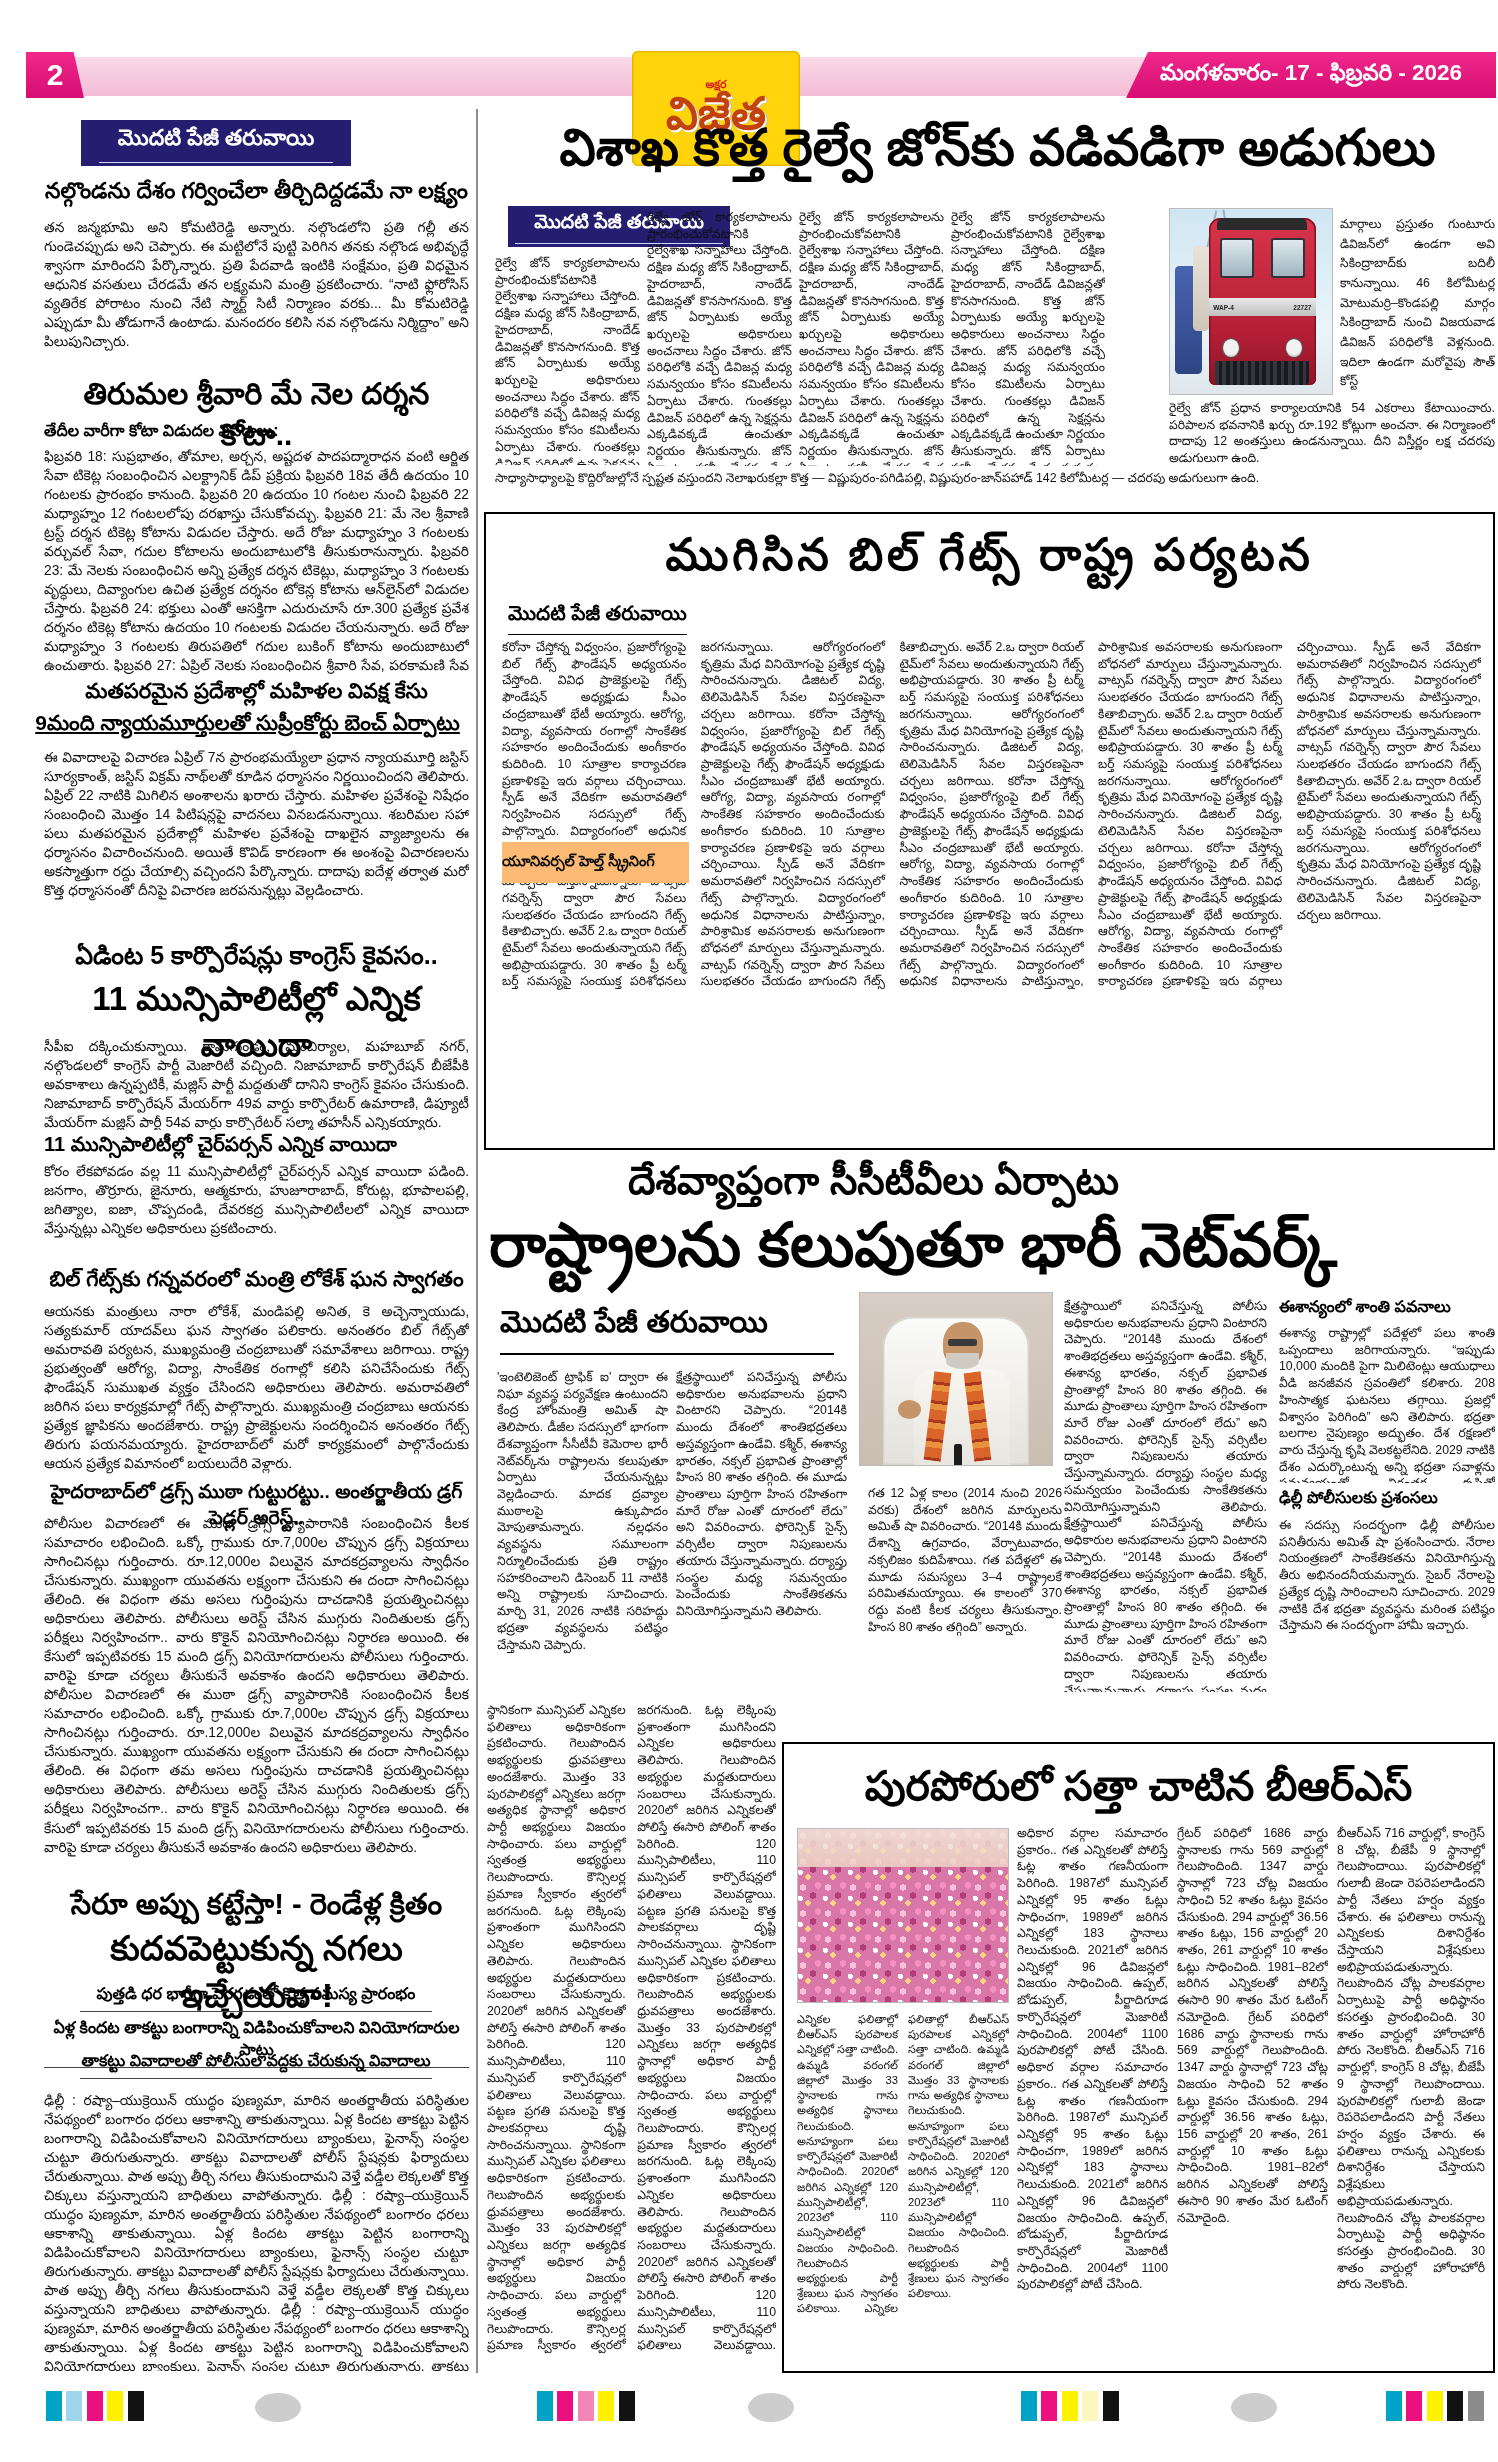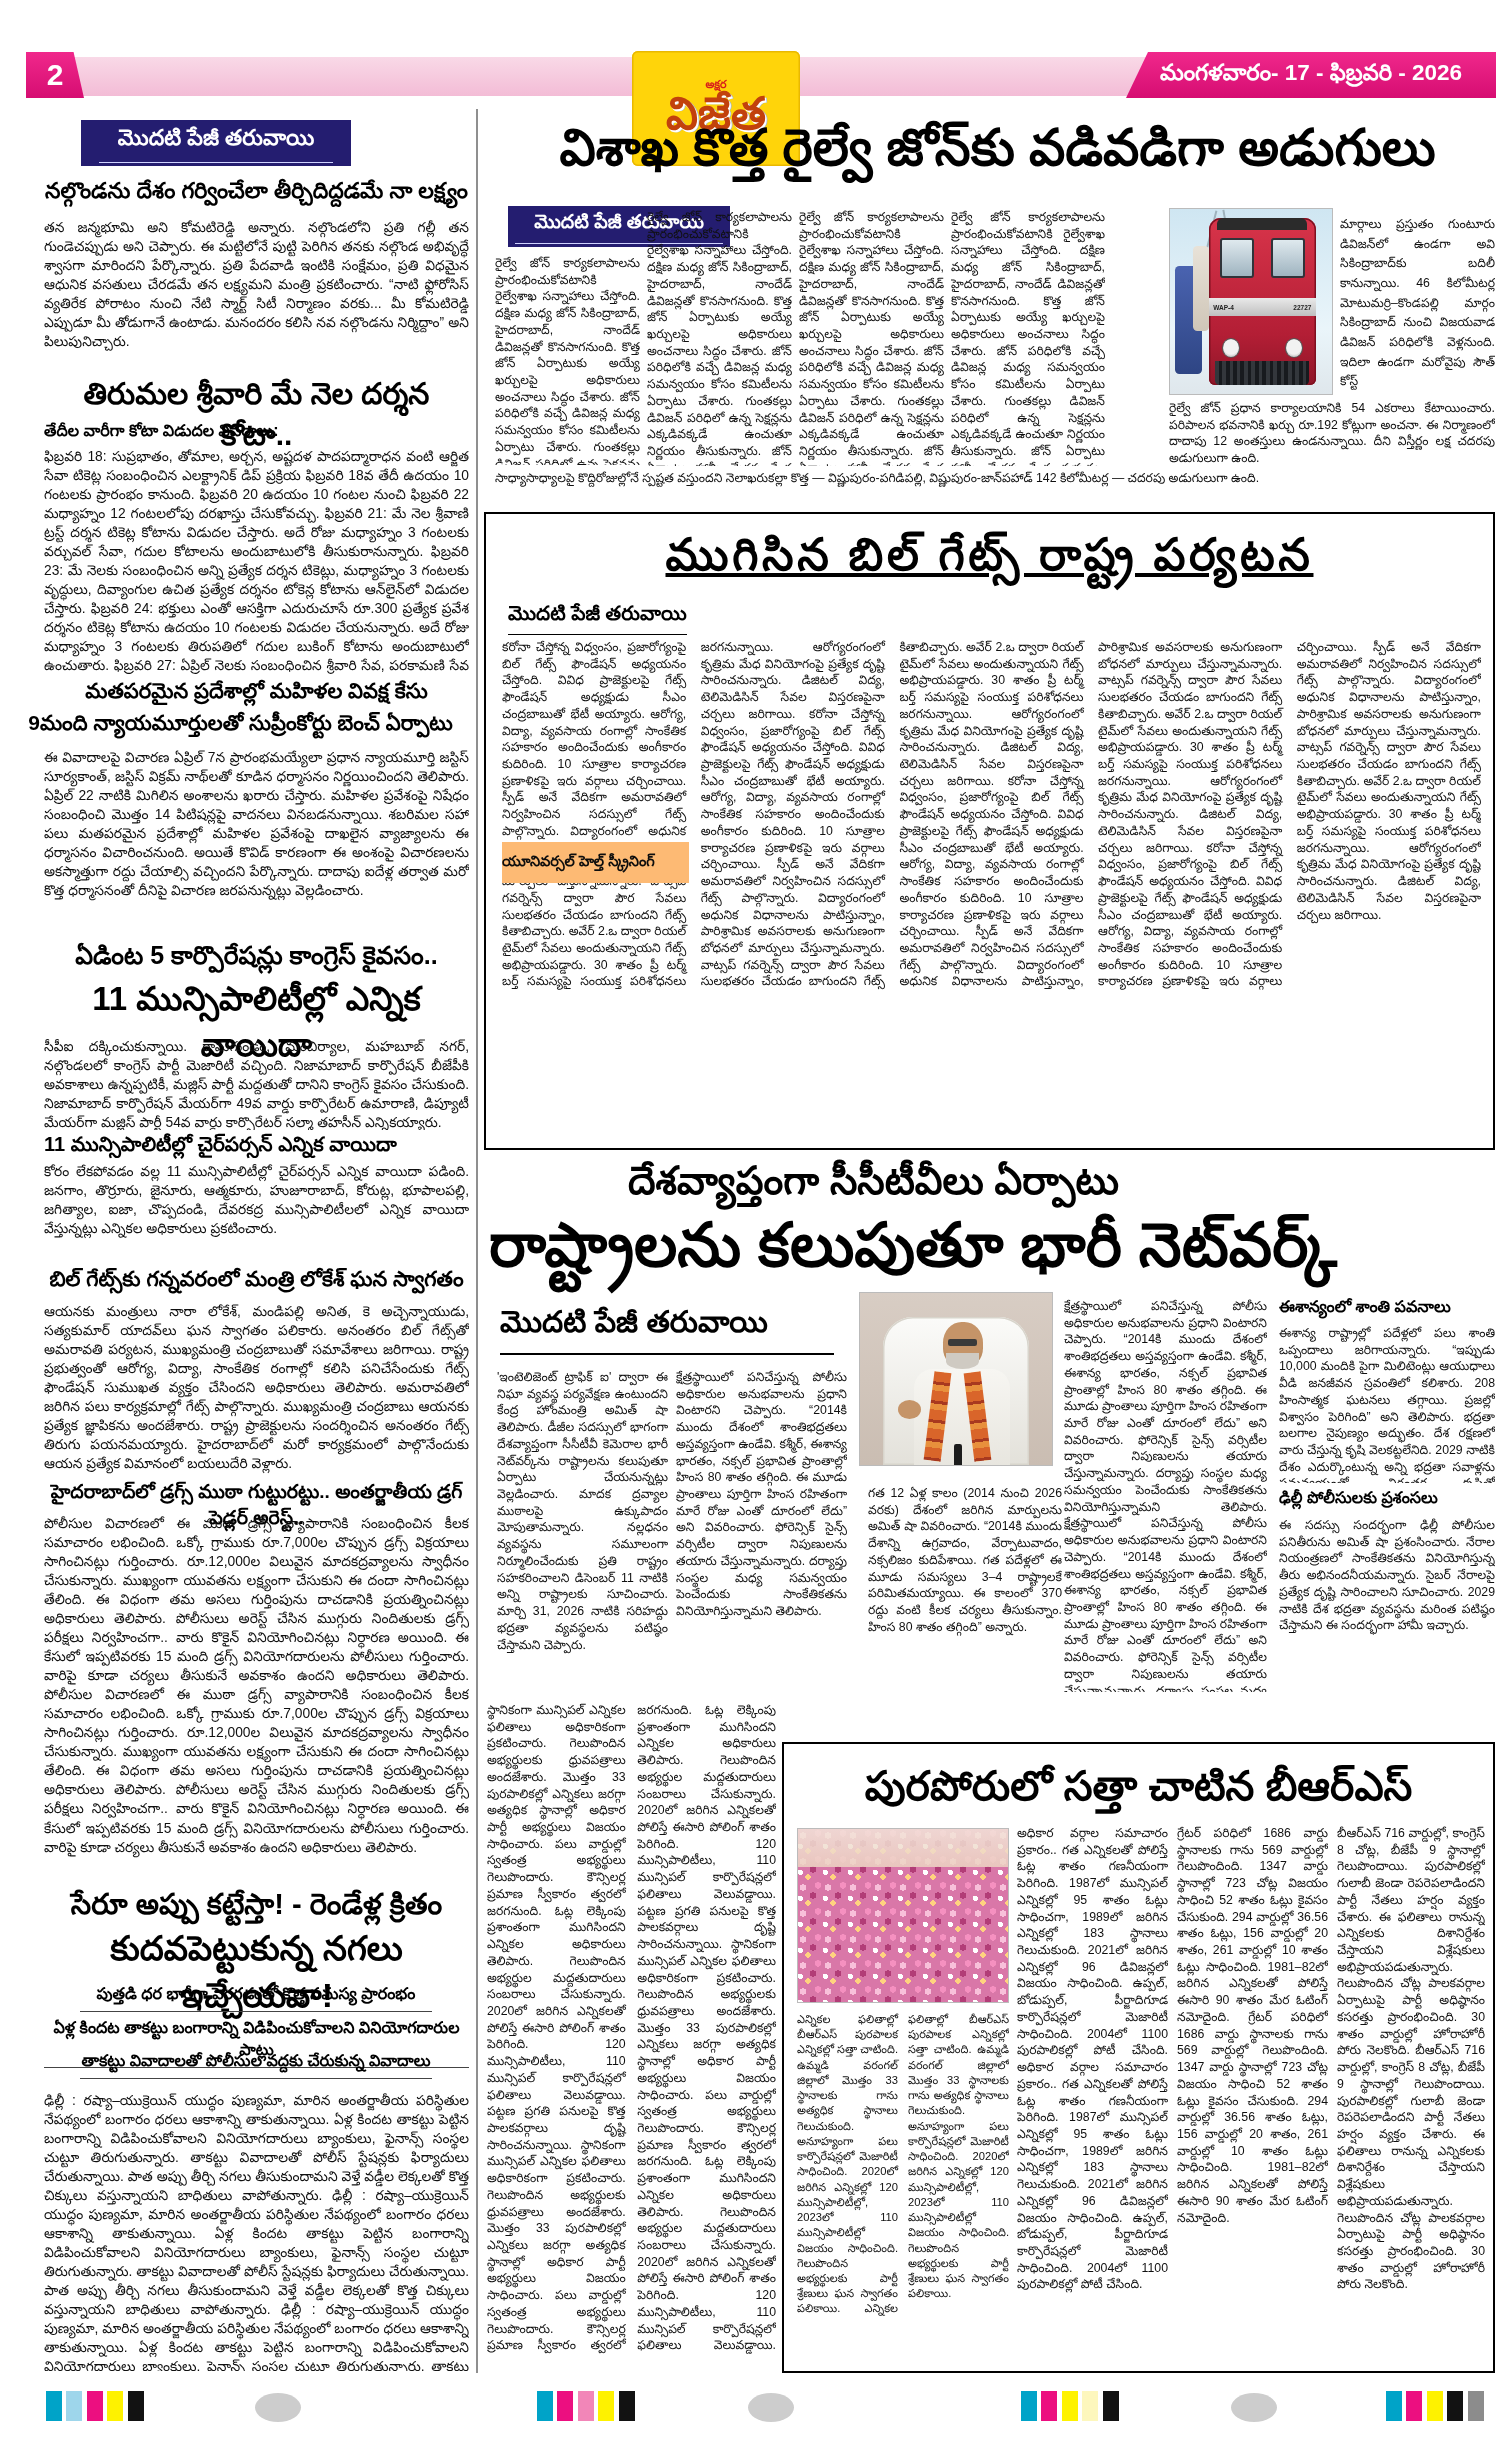--- a/index.html
+++ b/index.html
@@ -79,21 +79,21 @@
   </div>
 
 <div class="abs subhead center" style="left:44px;top:178px;width:425px;font-size:22px;line-height:1.2;">నల్గొండను దేశం గర్వించేలా తీర్చిదిద్దడమే నా లక్ష్యం</div>
 <div class="abs bodytxt" style="left:44px;top:218px;width:425px;height:155px;">తన జన్మభూమి అని కోమటిరెడ్డి అన్నారు. నల్గొండలోని ప్రతి గల్లీ తన గుండెచప్పుడు అని చెప్పారు. ఈ మట్టిలోనే పుట్టి పెరిగిన తనకు నల్గొండ అభివృద్ధే శ్వాసగా మారిందని పేర్కొన్నారు. ప్రతి పేదవాడి ఇంటికి సంక్షేమం, ప్రతి విధమైన ఆధునిక వసతులు చేరడమే తన లక్ష్యమని మంత్రి ప్రకటించారు. “నాటి ఫ్లోరోసిస్ వ్యతిరేక పోరాటం నుంచి నేటి స్మార్ట్ సిటీ నిర్మాణం వరకు... మీ కోమటిరెడ్డి ఎప్పుడూ మీ తోడుగానే ఉంటాడు. మనందరం కలిసి నవ నల్గొండను నిర్మిద్దాం” అని పిలుపునిచ్చారు.</div>
 
 <div class="abs headline center" style="left:44px;top:377px;width:425px;font-size:30px;">తిరుమల శ్రీవారి మే నెల దర్శన కోటా..</div>
 <div class="abs subhead" style="left:44px;top:422px;width:425px;font-size:16px;">తేదీల వారీగా కోటా విడుదల వివరాలు:</div>
 <div class="abs bodytxt" style="left:44px;top:447px;width:425px;height:228px;">ఫిబ్రవరి 18: సుప్రభాతం, తోమాల, అర్చన, అష్టదళ పాదపద్మారాధన వంటి ఆర్జిత సేవా టికెట్ల సంబంధించిన ఎలక్ట్రానిక్ డిప్ ప్రక్రియ ఫిబ్రవరి 18వ తేదీ ఉదయం 10 గంటలకు ప్రారంభం కానుంది. ఫిబ్రవరి 20 ఉదయం 10 గంటల నుంచి ఫిబ్రవరి 22 మధ్యాహ్నం 12 గంటలలోపు దరఖాస్తు చేసుకోవచ్చు. ఫిబ్రవరి 21: మే నెల శ్రీవాణి ట్రస్ట్ దర్శన టికెట్ల కోటాను విడుదల చేస్తారు. అదే రోజు మధ్యాహ్నం 3 గంటలకు వర్చువల్ సేవా, గదుల కోటాలను అందుబాటులోకి తీసుకురానున్నారు. ఫిబ్రవరి 23: మే నెలకు సంబంధించిన అన్ని ప్రత్యేక దర్శన టికెట్లు, మధ్యాహ్నం 3 గంటలకు వృద్ధులు, దివ్యాంగుల ఉచిత ప్రత్యేక దర్శనం టోకెన్ల కోటాను ఆన్‌లైన్‌లో విడుదల చేస్తారు. ఫిబ్రవరి 24: భక్తులు ఎంతో ఆసక్తిగా ఎదురుచూసే రూ.300 ప్రత్యేక ప్రవేశ దర్శనం టికెట్ల కోటాను ఉదయం 10 గంటలకు విడుదల చేయనున్నారు. అదే రోజు మధ్యాహ్నం 3 గంటలకు తిరుపతిలో గదుల బుకింగ్ కోటాను అందుబాటులో ఉంచుతారు. ఫిబ్రవరి 27: ఏప్రిల్ నెలకు సంబంధించిన శ్రీవారి సేవ, పరకామణి సేవ కోటాను మధ్యాహ్నం 3 గంటలకు విడుదల చేయనున్నట్లు టీటీడీ తెలిపింది.</div>
 
 <div class="abs subhead center" style="left:44px;top:679px;width:425px;font-size:21px;">మతపరమైన ప్రదేశాల్లో మహిళల వివక్ష కేసు</div>
-<div class="abs subhead center" style="left:28px;top:711px;width:425px;font-size:21px;">9మంది న్యాయమూర్తులతో సుప్రీంకోర్టు బెంచ్ ఏర్పాటు</div>
+<div class="abs subhead center" style="left:35px;top:711px;width:425px;font-size:21px;text-decoration:underline;">9మంది న్యాయమూర్తులతో సుప్రీంకోర్టు బెంచ్ ఏర్పాటు</div>
 <div class="abs bodytxt" style="left:44px;top:748px;width:425px;height:187px;">ఈ వివాదాలపై విచారణ ఏప్రిల్ 7న ప్రారంభమయ్యేలా ప్రధాన న్యాయమూర్తి జస్టిస్ సూర్యకాంత్, జస్టిస్ విక్రమ్ నాథ్‌లతో కూడిన ధర్మాసనం నిర్ణయించిందని తెలిపారు. ఏప్రిల్ 22 నాటికి మిగిలిన అంశాలను ఖరారు చేస్తారు. మహిళల ప్రవేశంపై నిషేధం సంబంధించి మొత్తం 14 పిటిషన్లపై వాదనలు వినబడనున్నాయి. శబరిమల సహా పలు మతపరమైన ప్రదేశాల్లో మహిళల ప్రవేశంపై దాఖలైన వ్యాజ్యాలను ఈ ధర్మాసనం విచారించనుంది. అయితే కొవిడ్ కారణంగా ఈ అంశంపై విచారణలను అకస్మాత్తుగా రద్దు చేయాల్సి వచ్చిందని పేర్కొన్నారు. దాదాపు ఐదేళ్ల తర్వాత మరో కొత్త ధర్మాసనంతో దీనిపై విచారణ జరపనున్నట్లు వెల్లడించారు.</div>
 
 <div class="abs headline center" style="left:44px;top:941px;width:425px;font-size:25px;">ఏడింట 5 కార్పొరేషన్లు కాంగ్రెస్ కైవసం..</div>
 <div class="abs headline center" style="left:44px;top:980px;width:425px;font-size:33px;">11 మున్సిపాలిటీల్లో ఎన్నిక వాయిదా</div>
 <div class="abs bodytxt" style="left:44px;top:1037px;width:425px;height:93px;">సీపీఐ దక్కించుకున్నాయి. రామగుండం, మంచిర్యాల, మహబూబ్ నగర్, నల్గొండలలో కాంగ్రెస్ పార్టీ మెజారిటీ వచ్చింది. నిజామాబాద్ కార్పొరేషన్ బీజేపీకి అవకాశాలు ఉన్నప్పటికీ, మజ్లిస్ పార్టీ మద్దతుతో దానిని కాంగ్రెస్ కైవసం చేసుకుంది. నిజామాబాద్ కార్పొరేషన్ మేయర్‌గా 49వ వార్డు కార్పొరేటర్ ఉమారాణి, డిప్యూటీ మేయర్‌గా మజ్లిస్ పార్టీ 54వ వార్డు కార్పొరేటర్ సల్మా తహసీన్ ఎన్నికయ్యారు.</div>
 <div class="abs subhead" style="left:44px;top:1133px;width:425px;font-size:20px;">11 మున్సిపాలిటీల్లో చైర్‌పర్సన్ ఎన్నిక వాయిదా</div>
 <div class="abs bodytxt" style="left:44px;top:1162px;width:425px;height:100px;">కోరం లేకపోవడం వల్ల 11 మున్సిపాలిటీల్లో చైర్‌పర్సన్ ఎన్నిక వాయిదా పడింది. జనగాం, తొర్రూరు, జైనూరు, ఆత్మకూరు, హుజూరాబాద్, కోరుట్ల, భూపాలపల్లి, జగిత్యాల, ఐజా, చొప్పదండి, దేవరకద్ర మున్సిపాలిటీలలో ఎన్నిక వాయిదా వేస్తున్నట్లు ఎన్నికల అధికారులు ప్రకటించారు.</div>
 
 <div class="abs subhead center" style="left:44px;top:1267px;width:425px;font-size:21px;">బిల్ గేట్స్‌కు గన్నవరంలో మంత్రి లోకేశ్ ఘన స్వాగతం</div>
 <div class="abs bodytxt" style="left:44px;top:1302px;width:425px;height:173px;">ఆయనకు మంత్రులు నారా లోకేశ్, మండిపల్లి అనిత, కె అచ్చెన్నాయుడు, సత్యకుమార్ యాదవ్‌లు ఘన స్వాగతం పలికారు. అనంతరం బిల్ గేట్స్‌తో అమరావతి పర్యటన, ముఖ్యమంత్రి చంద్రబాబుతో సమావేశాలు జరిగాయి. రాష్ట్ర ప్రభుత్వంతో ఆరోగ్య, విద్యా, సాంకేతిక రంగాల్లో కలిసి పనిచేసేందుకు గేట్స్ ఫౌండేషన్ సుముఖత వ్యక్తం చేసిందని అధికారులు తెలిపారు. అమరావతిలో జరిగిన పలు కార్యక్రమాల్లో గేట్స్ పాల్గొన్నారు. ముఖ్యమంత్రి చంద్రబాబు ఆయనకు ప్రత్యేక జ్ఞాపికను అందజేశారు. రాష్ట్ర ప్రాజెక్టులను సందర్శించిన అనంతరం గేట్స్ తిరుగు పయనమయ్యారు. హైదరాబాద్‌లో మరో కార్యక్రమంలో పాల్గొనేందుకు ఆయన ప్రత్యేక విమానంలో బయలుదేరి వెళ్లారు.</div>
@@ -132,21 +132,21 @@
     <div class="lamp" style="left:12%;"></div>
     <div class="lamp" style="right:12%;"></div>
     <div class="grill"></div>
   </div>
 </div>
 <div class="abs bodysm" style="left:1340px;top:215px;width:155px;height:252px;line-height:1.6;">మార్గాలు ప్రస్తుతం గుంటూరు డివిజన్‌లో ఉండగా అవి సికింద్రాబాద్‌కు బదిలీ కానున్నాయి. 46 కిలోమీటర్ల మోటుమర్రి–కొండపల్లి మార్గం సికింద్రాబాద్ నుంచి విజయవాడ డివిజన్ పరిధిలోకి వెళ్లనుంది. ఇదిలా ఉండగా మరోవైపు సౌత్ కోస్ట్</div>
 <div class="abs bodysm" style="left:1169px;top:400px;width:326px;height:64px;">రైల్వే జోన్ ప్రధాన కార్యాలయానికి 54 ఎకరాలు కేటాయించారు. పరిపాలన భవనానికి ఖర్చు రూ.192 కోట్లుగా అంచనా. ఈ నిర్మాణంలో దాదాపు 12 అంతస్తులు ఉండనున్నాయి. దీని విస్తీర్ణం లక్ష చదరపు అడుగులుగా ఉంది.</div>
 <div class="abs bodysm" style="left:495px;top:470px;width:906px;height:36px;">సాధ్యాసాధ్యాలపై కొద్దిరోజుల్లోనే స్పష్టత వస్తుందని నెలాఖరుకల్లా కొత్త — విష్ణుపురం-పగిడిపల్లి, విష్ణుపురం-జాన్‌పహాడ్ 142 కిలోమీటర్ల — చదరపు అడుగులుగా ఉంది.</div>
 
 <div class="abs boxed" style="left:484px;top:512px;width:1011px;height:638px;">
-  <div class="abs headline center" style="left:0;top:14.5px;width:100%;font-size:45px;letter-spacing:3.6px;text-decoration:underline;">ముగిసిన బిల్ గేట్స్ రాష్ట్ర పర్యటన</div>
+  <div class="abs headline center" style="left:0;top:14.5px;width:100%;font-size:45px;letter-spacing:3.6px;">ముగిసిన బిల్ గేట్స్ రాష్ట్ర పర్యటన</div>
   <div class="abs subhead" style="left:22px;top:88px;font-size:20px;border-bottom:1.5px solid #000;padding-bottom:4.4px;">మొదటి పేజీ తరువాయి</div>
   <div class="abs bodysm" style="left:16px;top:125px;width:979px;height:497px;column-count:5;column-gap:14.5px;">కరోనా చేస్తోన్న విధ్వంసం, ప్రజారోగ్యంపై బిల్ గేట్స్ ఫౌండేషన్ అధ్యయనం చేస్తోంది. వివిధ ప్రాజెక్టులపై గేట్స్ ఫౌండేషన్ అధ్యక్షుడు సీఎం చంద్రబాబుతో భేటీ అయ్యారు. ఆరోగ్య, విద్యా, వ్యవసాయ రంగాల్లో సాంకేతిక సహకారం అందించేందుకు అంగీకారం కుదిరింది. 10 సూత్రాల కార్యాచరణ ప్రణాళికపై ఇరు వర్గాలు చర్చించాయి. స్పీడ్ అనే వేదికగా అమరావతిలో నిర్వహించిన సదస్సులో గేట్స్ పాల్గొన్నారు. విద్యారంగంలో అధునిక విధానాలను పాటిస్తున్నాం, పారిశ్రామిక అవసరాలకు అనుగుణంగా బోధనలో మార్పులు చేస్తున్నామన్నారు. వాట్సప్ గవర్నెన్స్ ద్వారా పౌర సేవలు సులభతరం చేయడం బాగుందని గేట్స్ కితాబిచ్చారు. అవేర్ 2.ఒ ద్వారా రియల్ టైమ్‌లో సేవలు అందుతున్నాయని గేట్స్ అభిప్రాయపడ్డారు. 30 శాతం ప్రీ టర్మ్ బర్త్ సమస్యపై సంయుక్త పరిశోధనలు జరగనున్నాయి. ఆరోగ్యరంగంలో కృత్రిమ మేధ వినియోగంపై ప్రత్యేక దృష్టి సారించనున్నారు. డిజిటల్ విద్య, టెలిమెడిసిన్ సేవల విస్తరణపైనా చర్చలు జరిగాయి. కరోనా చేస్తోన్న విధ్వంసం, ప్రజారోగ్యంపై బిల్ గేట్స్ ఫౌండేషన్ అధ్యయనం చేస్తోంది. వివిధ ప్రాజెక్టులపై గేట్స్ ఫౌండేషన్ అధ్యక్షుడు సీఎం చంద్రబాబుతో భేటీ అయ్యారు. ఆరోగ్య, విద్యా, వ్యవసాయ రంగాల్లో సాంకేతిక సహకారం అందించేందుకు అంగీకారం కుదిరింది. 10 సూత్రాల కార్యాచరణ ప్రణాళికపై ఇరు వర్గాలు చర్చించాయి. స్పీడ్ అనే వేదికగా అమరావతిలో నిర్వహించిన సదస్సులో గేట్స్ పాల్గొన్నారు. విద్యారంగంలో అధునిక విధానాలను పాటిస్తున్నాం, పారిశ్రామిక అవసరాలకు అనుగుణంగా బోధనలో మార్పులు చేస్తున్నామన్నారు. వాట్సప్ గవర్నెన్స్ ద్వారా పౌర సేవలు సులభతరం చేయడం బాగుందని గేట్స్ కితాబిచ్చారు. అవేర్ 2.ఒ ద్వారా రియల్ టైమ్‌లో సేవలు అందుతున్నాయని గేట్స్ అభిప్రాయపడ్డారు. 30 శాతం ప్రీ టర్మ్ బర్త్ సమస్యపై సంయుక్త పరిశోధనలు జరగనున్నాయి. ఆరోగ్యరంగంలో కృత్రిమ మేధ వినియోగంపై ప్రత్యేక దృష్టి సారించనున్నారు. డిజిటల్ విద్య, టెలిమెడిసిన్ సేవల విస్తరణపైనా చర్చలు జరిగాయి. కరోనా చేస్తోన్న విధ్వంసం, ప్రజారోగ్యంపై బిల్ గేట్స్ ఫౌండేషన్ అధ్యయనం చేస్తోంది. వివిధ ప్రాజెక్టులపై గేట్స్ ఫౌండేషన్ అధ్యక్షుడు సీఎం చంద్రబాబుతో భేటీ అయ్యారు. ఆరోగ్య, విద్యా, వ్యవసాయ రంగాల్లో సాంకేతిక సహకారం అందించేందుకు అంగీకారం కుదిరింది. 10 సూత్రాల కార్యాచరణ ప్రణాళికపై ఇరు వర్గాలు చర్చించాయి. స్పీడ్ అనే వేదికగా అమరావతిలో నిర్వహించిన సదస్సులో గేట్స్ పాల్గొన్నారు. విద్యారంగంలో అధునిక విధానాలను పాటిస్తున్నాం, పారిశ్రామిక అవసరాలకు అనుగుణంగా బోధనలో మార్పులు చేస్తున్నామన్నారు. వాట్సప్ గవర్నెన్స్ ద్వారా పౌర సేవలు సులభతరం చేయడం బాగుందని గేట్స్ కితాబిచ్చారు. అవేర్ 2.ఒ ద్వారా రియల్ టైమ్‌లో సేవలు అందుతున్నాయని గేట్స్ అభిప్రాయపడ్డారు. 30 శాతం ప్రీ టర్మ్ బర్త్ సమస్యపై సంయుక్త పరిశోధనలు జరగనున్నాయి. ఆరోగ్యరంగంలో కృత్రిమ మేధ వినియోగంపై ప్రత్యేక దృష్టి సారించనున్నారు. డిజిటల్ విద్య, టెలిమెడిసిన్ సేవల విస్తరణపైనా చర్చలు జరిగాయి. కరోనా చేస్తోన్న విధ్వంసం, ప్రజారోగ్యంపై బిల్ గేట్స్ ఫౌండేషన్ అధ్యయనం చేస్తోంది. వివిధ ప్రాజెక్టులపై గేట్స్ ఫౌండేషన్ అధ్యక్షుడు సీఎం చంద్రబాబుతో భేటీ అయ్యారు. ఆరోగ్య, విద్యా, వ్యవసాయ రంగాల్లో సాంకేతిక సహకారం అందించేందుకు అంగీకారం కుదిరింది. 10 సూత్రాల కార్యాచరణ ప్రణాళికపై ఇరు వర్గాలు చర్చించాయి. స్పీడ్ అనే వేదికగా అమరావతిలో నిర్వహించిన సదస్సులో గేట్స్ పాల్గొన్నారు. విద్యారంగంలో అధునిక విధానాలను పాటిస్తున్నాం, పారిశ్రామిక అవసరాలకు అనుగుణంగా బోధనలో మార్పులు చేస్తున్నామన్నారు. వాట్సప్ గవర్నెన్స్ ద్వారా పౌర సేవలు సులభతరం చేయడం బాగుందని గేట్స్ కితాబిచ్చారు. అవేర్ 2.ఒ ద్వారా రియల్ టైమ్‌లో సేవలు అందుతున్నాయని గేట్స్ అభిప్రాయపడ్డారు. 30 శాతం ప్రీ టర్మ్ బర్త్ సమస్యపై సంయుక్త పరిశోధనలు జరగనున్నాయి. ఆరోగ్యరంగంలో కృత్రిమ మేధ వినియోగంపై ప్రత్యేక దృష్టి సారించనున్నారు. డిజిటల్ విద్య, టెలిమెడిసిన్ సేవల విస్తరణపైనా చర్చలు జరిగాయి.</div>
   <div class="abs inline-subhead" style="left:16px;top:328px;width:187px;height:41px;font-size:14.5px;">యూనివర్సల్ హెల్త్ స్క్రీనింగ్</div>
 </div>
 
 <div class="abs headline center" style="left:489px;top:1159px;width:769px;font-size:39px;">దేశవ్యాప్తంగా సీసీటీవీలు ఏర్పాటు</div>
 <div class="abs headline" style="left:489px;top:1207px;width:964px;font-size:61px;line-height:1.25;">రాష్ట్రాలను కలుపుతూ భారీ నెట్‌వర్క్</div>
 <div class="abs contag-bold" style="left:500px;top:1305px;width:334px;font-size:30px;">మొదటి పేజీ తరువాయి</div>
 <div class="abs bodysm" style="left:497px;top:1369px;width:171px;height:323px;">'ఇంటెలిజెంట్ ట్రాఫిక్ ఐ' ద్వారా ఈ నిఘా వ్యవస్థ పర్యవేక్షణ ఉంటుందని కేంద్ర హోంమంత్రి అమిత్ షా తెలిపారు. డీజీల సదస్సులో భాగంగా దేశవ్యాప్తంగా సీసీటీవీ కెమెరాల భారీ నెట్‌వర్క్‌ను రాష్ట్రాలను కలుపుతూ ఏర్పాటు చేయనున్నట్లు వెల్లడించారు. మాదక ద్రవ్యాల ముఠాలపై ఉక్కుపాదం మోపుతామన్నారు. నల్లధనం వ్యవస్థను సమూలంగా నిర్మూలించేందుకు ప్రతి రాష్ట్రం సహకరించాలని డిసెంబర్ 11 నాటికి అన్ని రాష్ట్రాలకు సూచించారు. మార్చి 31, 2026 నాటికి సరిహద్దు భద్రతా వ్యవస్థలను పటిష్ఠం చేస్తామని చెప్పారు.</div>
 <div class="abs bodysm" style="left:676px;top:1369px;width:171px;height:323px;">క్షేత్రస్థాయిలో పనిచేస్తున్న పోలీసు అధికారుల అనుభవాలను ప్రధాని వింటారని చెప్పారు. “2014కి ముందు దేశంలో శాంతిభద్రతలు అస్తవ్యస్తంగా ఉండేవి. కశ్మీర్, ఈశాన్య భారతం, నక్సల్ ప్రభావిత ప్రాంతాల్లో హింస 80 శాతం తగ్గింది. ఈ మూడు ప్రాంతాలు పూర్తిగా హింస రహితంగా మారే రోజు ఎంతో దూరంలో లేదు” అని వివరించారు. ఫోరెన్సిక్ సైన్స్ వర్సిటీల ద్వారా నిపుణులను తయారు చేస్తున్నామన్నారు. దర్యాప్తు సంస్థల మధ్య సమన్వయం పెంచేందుకు సాంకేతికతను వినియోగిస్తున్నామని తెలిపారు.</div>

